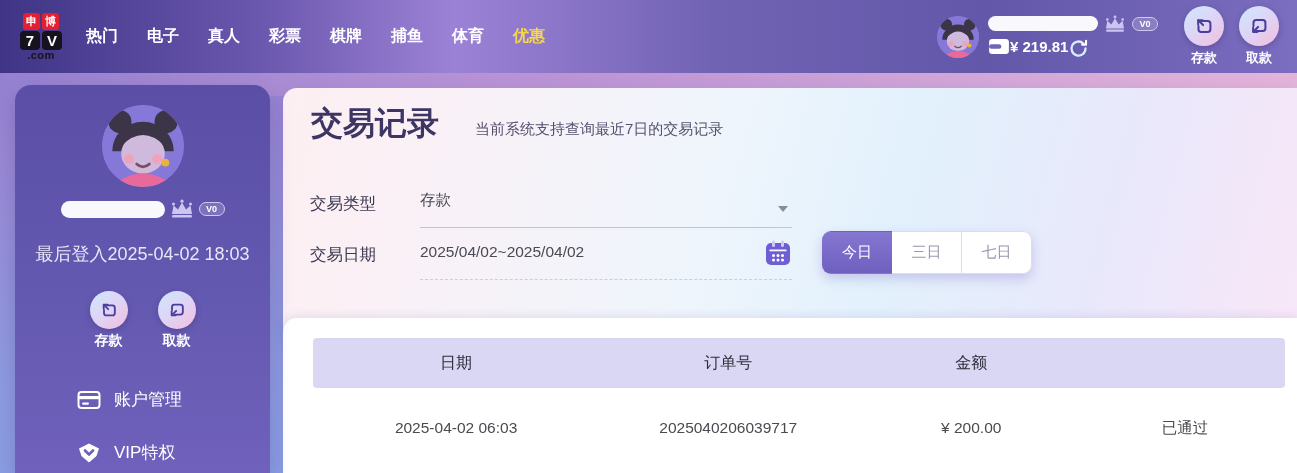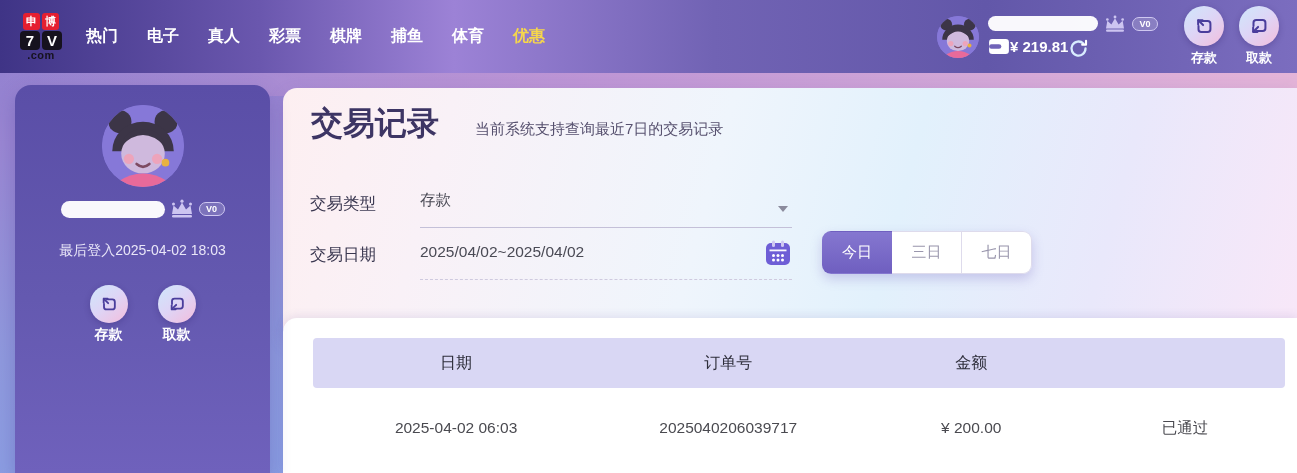--- a/index.html
+++ b/index.html
@@ -45,21 +45,21 @@
   .qa-label { color:#fff; font-size:13px; font-weight:bold; }
 
   
   .sidebar { position:absolute; left:15px; top:85px; width:255px; bottom:0; z-index:3;
     border-radius:16px 16px 0 0;
     background:linear-gradient(180deg,#5a4ea7 0%,#6459b0 55%,#6f61bc 100%);
     box-shadow:0 8px 20px rgba(60,40,130,.25); }
   .sb-avatar { width:82px; height:82px; margin:20px auto 0; }
   .sb-userline { margin-top:12px; display:flex; align-items:center; justify-content:center; gap:4px; }
   .blur-pill.lg { width:104px; height:17px; }
-  .sb-login { margin-top:23px; text-align:center; color:#e9e6f8; font-size:14px; }
+  .sb-login { margin-top:23px; text-align:center; color:#e9e6f8; font-size:18px; }
   .sb-actions { margin-top:25px; display:flex; justify-content:center; gap:30px; }
   .sb-actions .qa-circle { width:38px; height:38px; }
   .sb-actions .qa-label { font-size:14px; }
   .sb-menu { margin-top:38px; display:flex; flex-direction:column; gap:30px; padding-left:62px; }
   .sb-menu-item { display:flex; align-items:center; gap:13px; color:#fff; font-size:17px; cursor:pointer; }
 
   
   .filter-panel { position:absolute; left:283px; right:0; top:88px; height:252px; z-index:2;
     border-radius:14px 0 0 14px;
     background:linear-gradient(105deg,#fdeff1 0%,#f9f1f7 16%,#eff5fc 42%,#e2f1fc 60%,#e9e8fb 80%,#f8e7f8 100%);
@@ -240,20 +240,37 @@
           <svg width="20" height="20" viewBox="0 0 24 24" fill="none" stroke="#4a3d9c" stroke-width="2.2" stroke-linecap="round" stroke-linejoin="round">
             <path d="M9.5 17.5 h6.5 a3 3 0 0 0 3 -3 v-6 a3 3 0 0 0 -3 -3 h-7 a3 3 0 0 0 -3 3 v3.5"></path>
             <path d="M11 13 L5.8 18.2"></path>
               <path d="M5.6 13.6 v4.8 h4.8"></path>
           </svg>
         </span>
         <span class="qa-label">取款</span>
       </div>
     </div>
 
+    <div class="sb-menu">
+      <div class="sb-menu-item">
+        <svg width="24" height="20" viewBox="0 0 24 20">
+          <rect x="1.5" y="2" width="21" height="16" rx="3" fill="none" stroke="#fff" stroke-width="2"></rect>
+          <rect x="1.5" y="6" width="21" height="3.2" fill="#fff"></rect>
+          <rect x="5" y="12.5" width="7" height="2.2" rx="1.1" fill="#fff"></rect>
+        </svg>
+        <span>账户管理</span>
+      </div>
+      <div class="sb-menu-item">
+        <svg width="24" height="22" viewBox="0 0 24 22">
+          <path d="M12 1.5 L22 6.5 L19.5 14 L12 20.5 L4.5 14 L2 6.5 Z" fill="#fff"></path>
+          <path d="M8 8.5 l4 4 l4 -4" stroke="#6e5fbc" stroke-width="2.6" fill="none" stroke-linecap="round" stroke-linejoin="round"></path>
+        </svg>
+        <span>VIP特权</span>
+      </div>
+    </div>
   </aside>
 
   <section class="filter-panel">
     <div class="fp-titlerow">
       <span class="fp-title">交易记录</span>
       <span class="fp-subtitle">当前系统支持查询最近7日的交易记录</span>
     </div>
 
     <span class="f-label" style="top:105px">交易类型</span>
     <div class="select-area">

